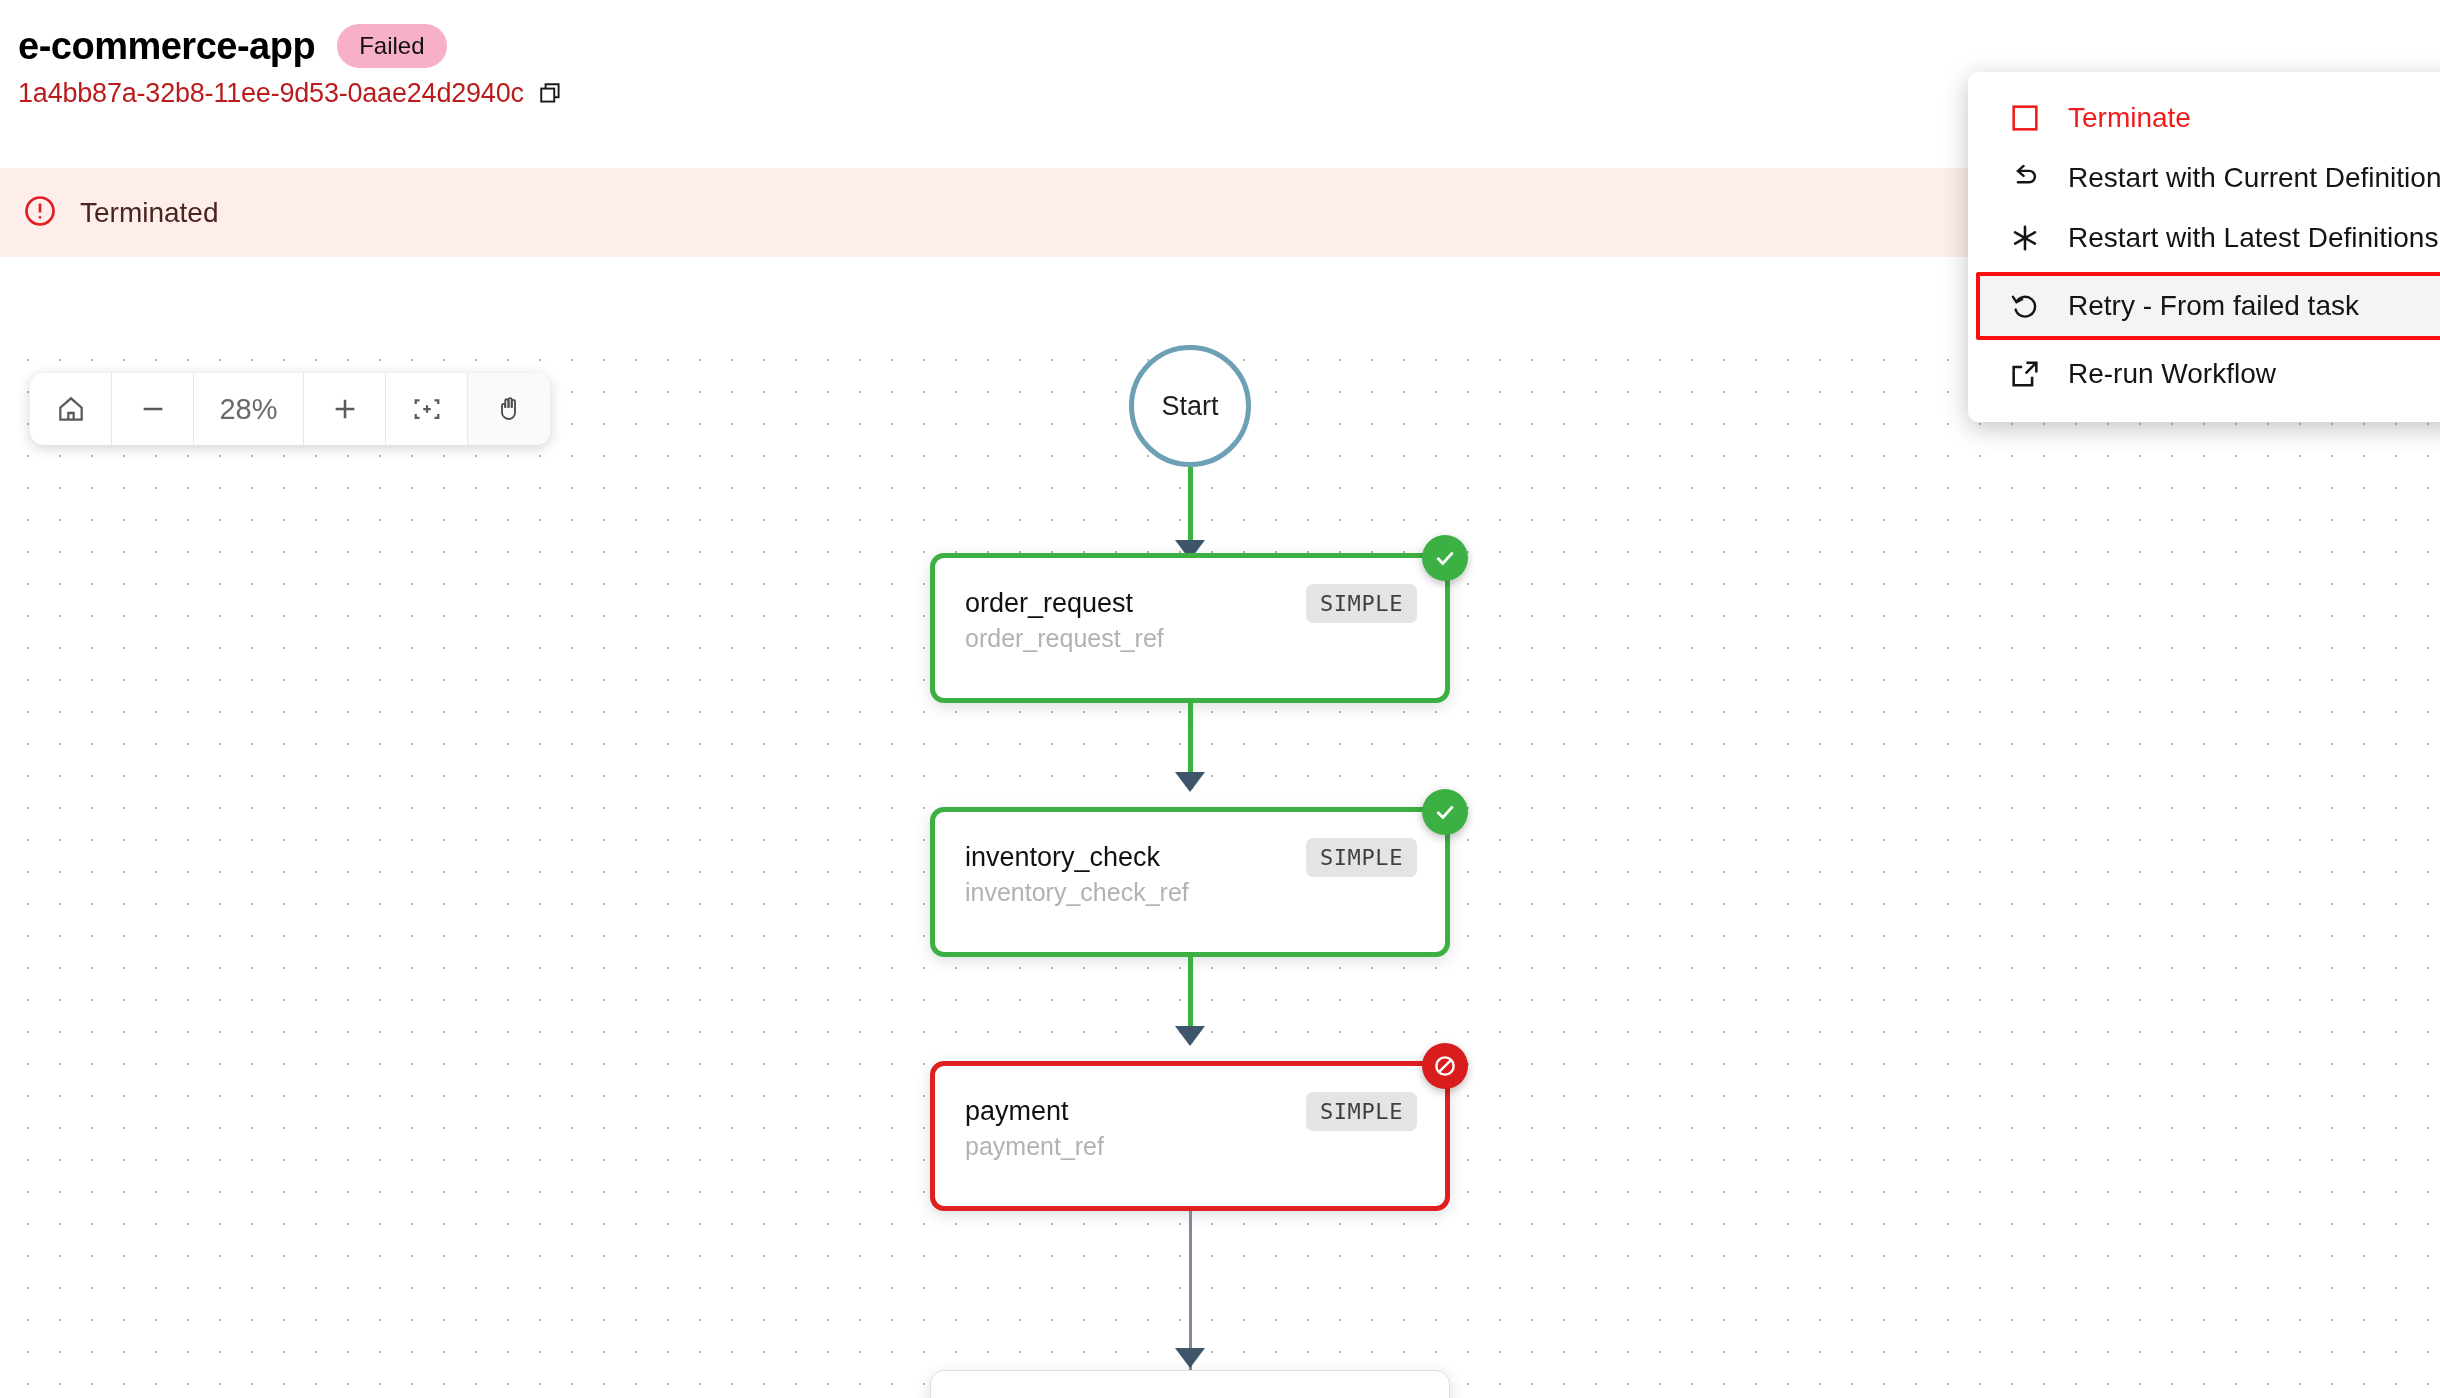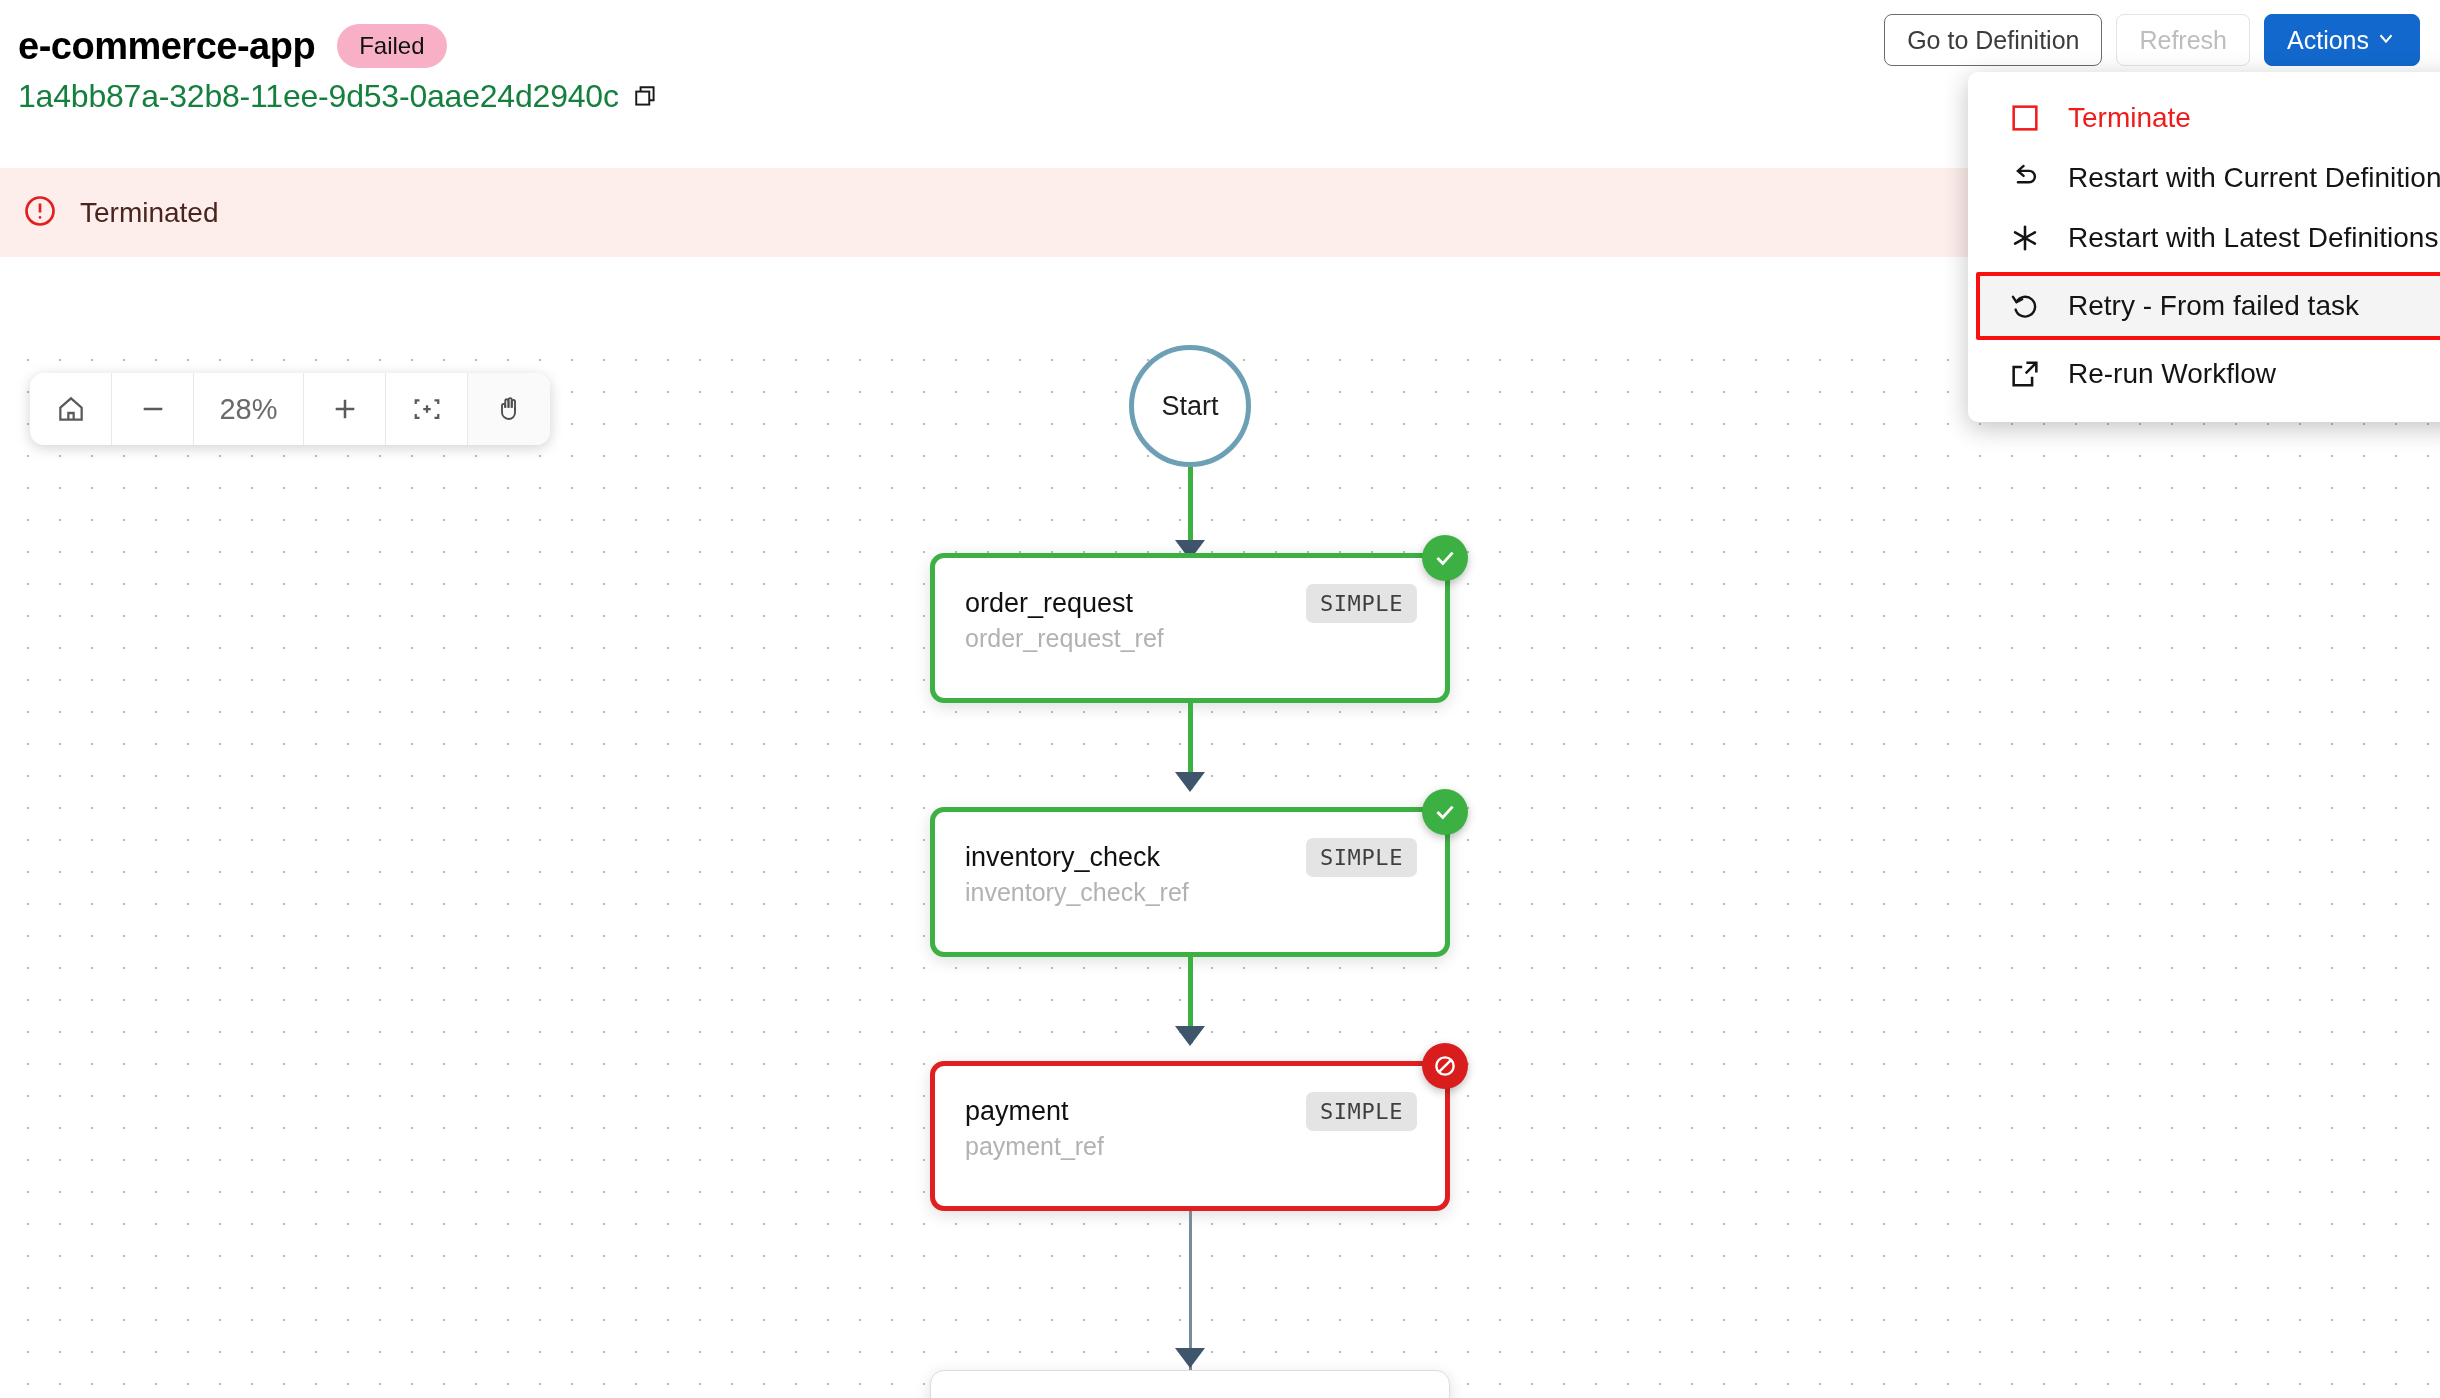--- a/index.html
+++ b/index.html
@@ -25,21 +25,21 @@
     line-height: 48px;
   }
   .status-badge {
     background: #f8b0c6; color: #111; border-radius: 999px;
     padding: 7px 22px; font-size: 24px; line-height: 30px;
   }
   .wf-id-row {
     position: absolute; left: 18px; top: 78px;
     display: flex; align-items: center; gap: 14px;
   }
-  .wf-id { font-size: 32px; color: #15803d; letter-spacing: -0.2px; }
+  .wf-id { font-size: 27px; color: #b91c1c; letter-spacing: -0.2px; }
   .copy-icon { width: 26px; height: 26px; display: block; cursor: pointer; }
 
   .header-actions {
     position: absolute; right: 20px; top: 14px;
     display: flex; align-items: center; gap: 14px;
   }
   .btn {
     font-size: 25px; line-height: 28px; border-radius: 8px;
     padding: 11px 22px; cursor: pointer; background: #fff;
     font-family: "Liberation Sans", sans-serif;
@@ -183,32 +183,20 @@
     <div class="wf-id-row">
       <div class="wf-id">1a4bb87a-32b8-11ee-9d53-0aae24d2940c</div>
       <span title="copy">
         <svg class="copy-icon" viewBox="0 0 24 24" fill="none" stroke="#1a1a1a" stroke-width="1.8">
           <rect x="3" y="7" width="12" height="12"></rect>
           <polyline points="7,7 7,3 19,3 19,15 15,15"></polyline>
         </svg>
       </span>
     </div>
 
-    <div class="header-actions">
-      <button class="btn btn-outline">Go to Definition</button>
-      <button class="btn btn-disabled">Refresh</button>
-      <button class="btn btn-primary">
-        <span>Actions</span>
-        <span class="chev">
-          <svg width="22" height="22" viewBox="0 0 24 24" fill="none" stroke="#fff" stroke-width="2.2">
-            <polyline points="6,9 12,16 18,9"></polyline>
-          </svg>
-        </span>
-      </button>
-    </div>
   </div>
 
   <div class="alert">
     <span>
       <svg width="36" height="36" viewBox="0 0 24 24" fill="none" stroke="#e02020" stroke-width="1.8">
         <circle cx="12" cy="12" r="9"></circle>
         <line x1="12" y1="7" x2="12" y2="13"></line>
         <circle cx="12" cy="16.3" r="0.9" fill="#e02020" stroke="none"></circle>
       </svg>
     </span>

